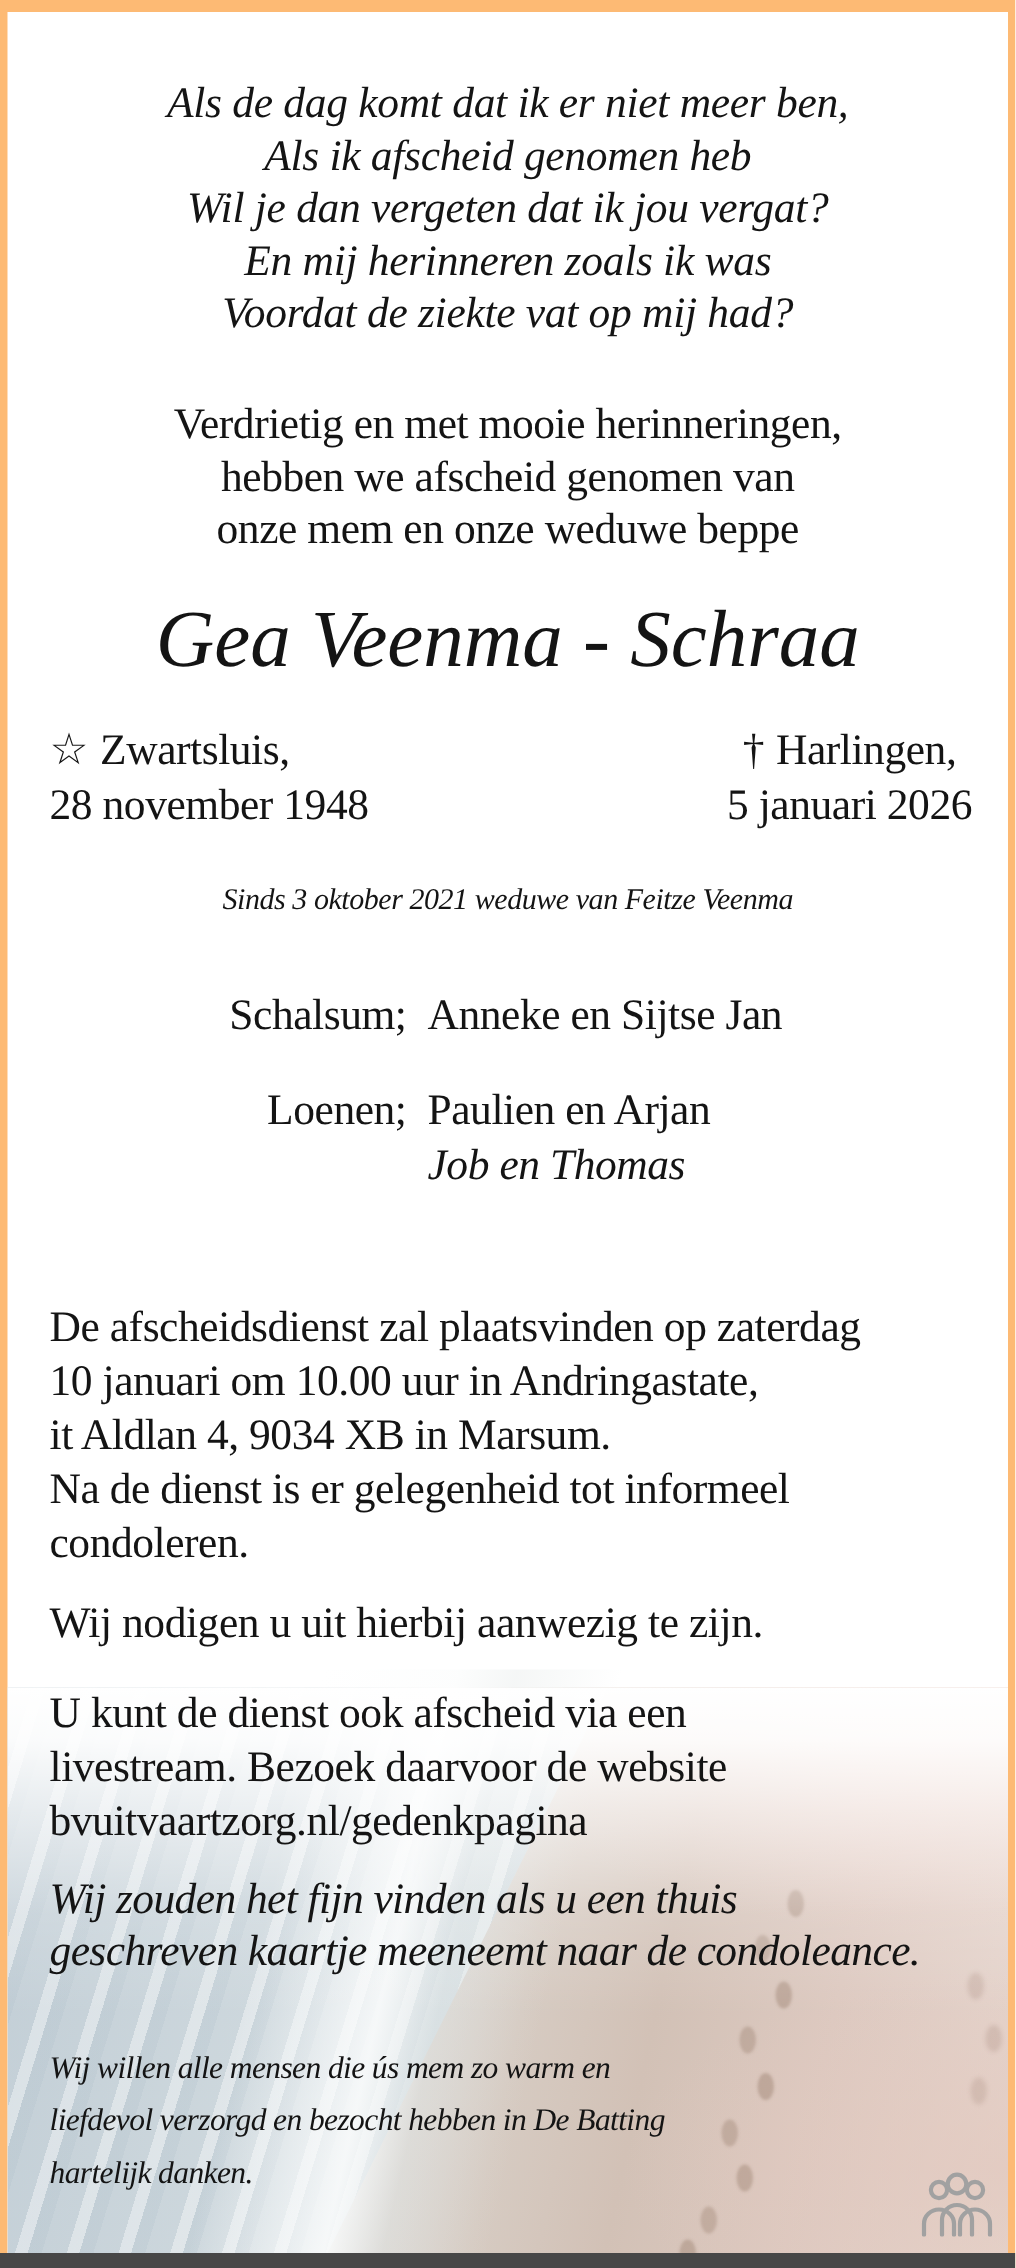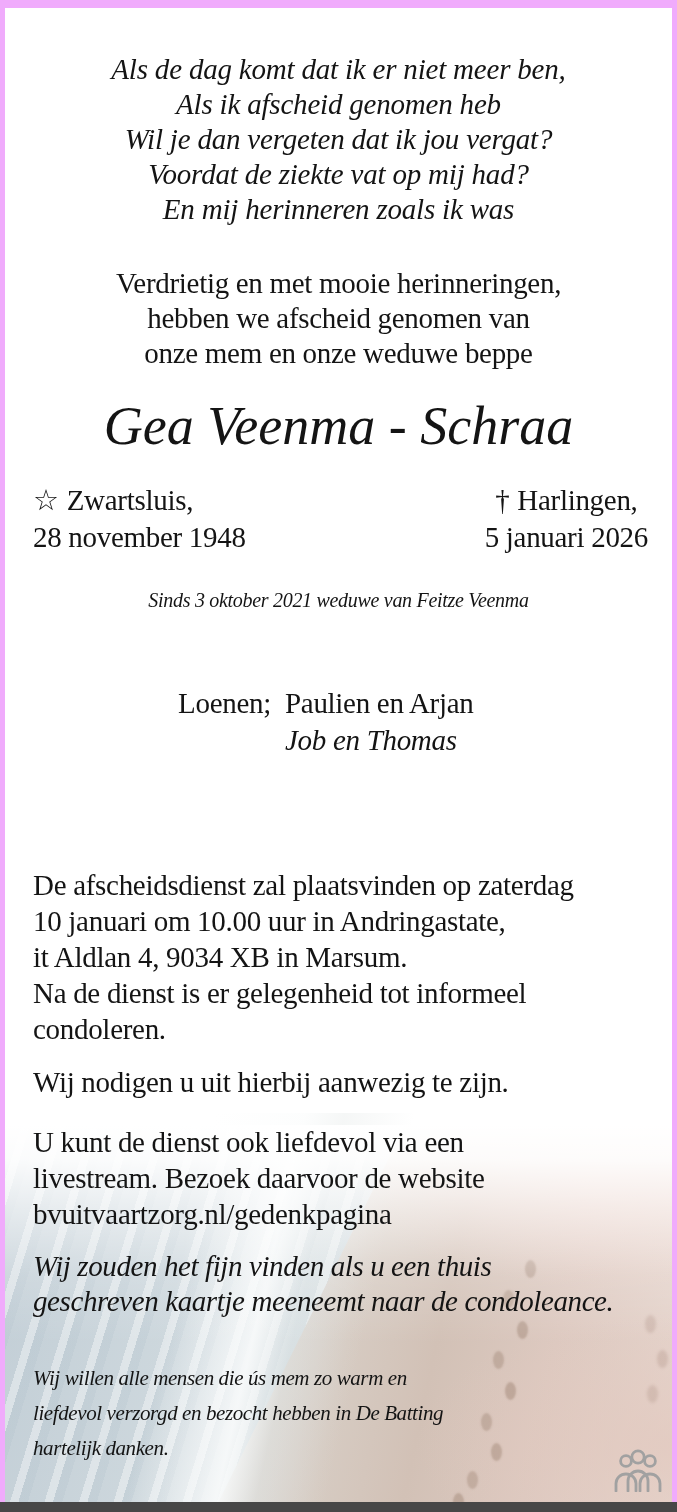--- a/index.html
+++ b/index.html
@@ -1,19 +1,19 @@
 <!DOCTYPE html>
 <html><head>
 <meta charset="utf-8">
 <style>
   html,body{margin:0;padding:0;background:#ffffff;}
   .stage{
     position:relative;
     width:677px;height:1512px;
-    background:#f0abfc; 
+    background:#fdba74; 
     overflow:hidden;
     font-family:"Liberation Serif","DejaVu Serif",serif;
     color:#141414;
   }
   .paper{
     position:absolute;
     top:8px;left:5px;right:5px;bottom:10px;
     background:#ffffff;
     overflow:hidden;
   }
@@ -120,22 +120,22 @@
       <div class="foam-line"></div>
       <div class="blush"></div>
       <div class="footprints"></div>
       <div class="fade"></div>
     </div>
 
     <div class="tb poem center it">
       <div class="line">Als de dag komt dat ik er niet meer ben,</div>
       <div class="line">Als ik afscheid genomen heb</div>
       <div class="line">Wil je dan vergeten dat ik jou vergat?</div>
+      <div class="line">En mij herinneren zoals ik was</div>
       <div class="line">Voordat de ziekte vat op mij had?</div>
-      <div class="line">En mij herinneren zoals ik was</div>
     </div>
 
     <div class="tb intro center">
       <div class="line">Verdrietig en met mooie herinneringen,</div>
       <div class="line">hebben we afscheid genomen van</div>
       <div class="line">onze mem en onze weduwe beppe</div>
     </div>
 
     <div class="tb name center it">Gea Veenma - Schraa</div>
 
@@ -146,20 +146,24 @@
       </div>
       <div class="right">
         <div class="line"><span class="sym">†</span><span>Harlingen,</span></div>
         <div class="line">5 januari 2026</div>
       </div>
     </div>
 
     <div class="tb widow center it">Sinds 3 oktober 2021 weduwe van Feitze Veenma</div>
 
     <div class="tb family">
+      <div class="frow">
+        <div class="flabel">Schalsum;</div>
+        <div class="fnames">Anneke en Sijtse Jan</div>
+      </div>
       <div class="frow">
         <div class="flabel"></div>
       </div>
       <div class="fspacer"></div>
       <div class="frow">
         <div class="flabel">Loenen;</div>
         <div class="fnames">Paulien en Arjan</div>
       </div>
       <div class="frow">
         <div class="flabel"></div>
@@ -171,21 +175,21 @@
       <div class="line">De afscheidsdienst zal plaatsvinden op zaterdag</div>
       <div class="line">10 januari om 10.00 uur in Andringastate,</div>
       <div class="line">it Aldlan 4, 9034 XB in Marsum.</div>
       <div class="line">Na de dienst is er gelegenheid tot informeel</div>
       <div class="line">condoleren.</div>
     </div>
 
     <div class="tb invite body-size">Wij nodigen u uit hierbij aanwezig te zijn.</div>
 
     <div class="tb stream body-size">
-      <div class="line">U kunt de dienst ook liefdevol via een</div>
+      <div class="line">U kunt de dienst ook afscheid via een</div>
       <div class="line">livestream. Bezoek daarvoor de website</div>
       <div class="line">bvuitvaartzorg.nl/gedenkpagina</div>
     </div>
 
     <div class="tb cardreq it">
       <div class="line">Wij zouden het fijn vinden als u een thuis</div>
       <div class="line">geschreven kaartje meeneemt naar de condoleance.</div>
     </div>
 
     <div class="tb thanks it">

